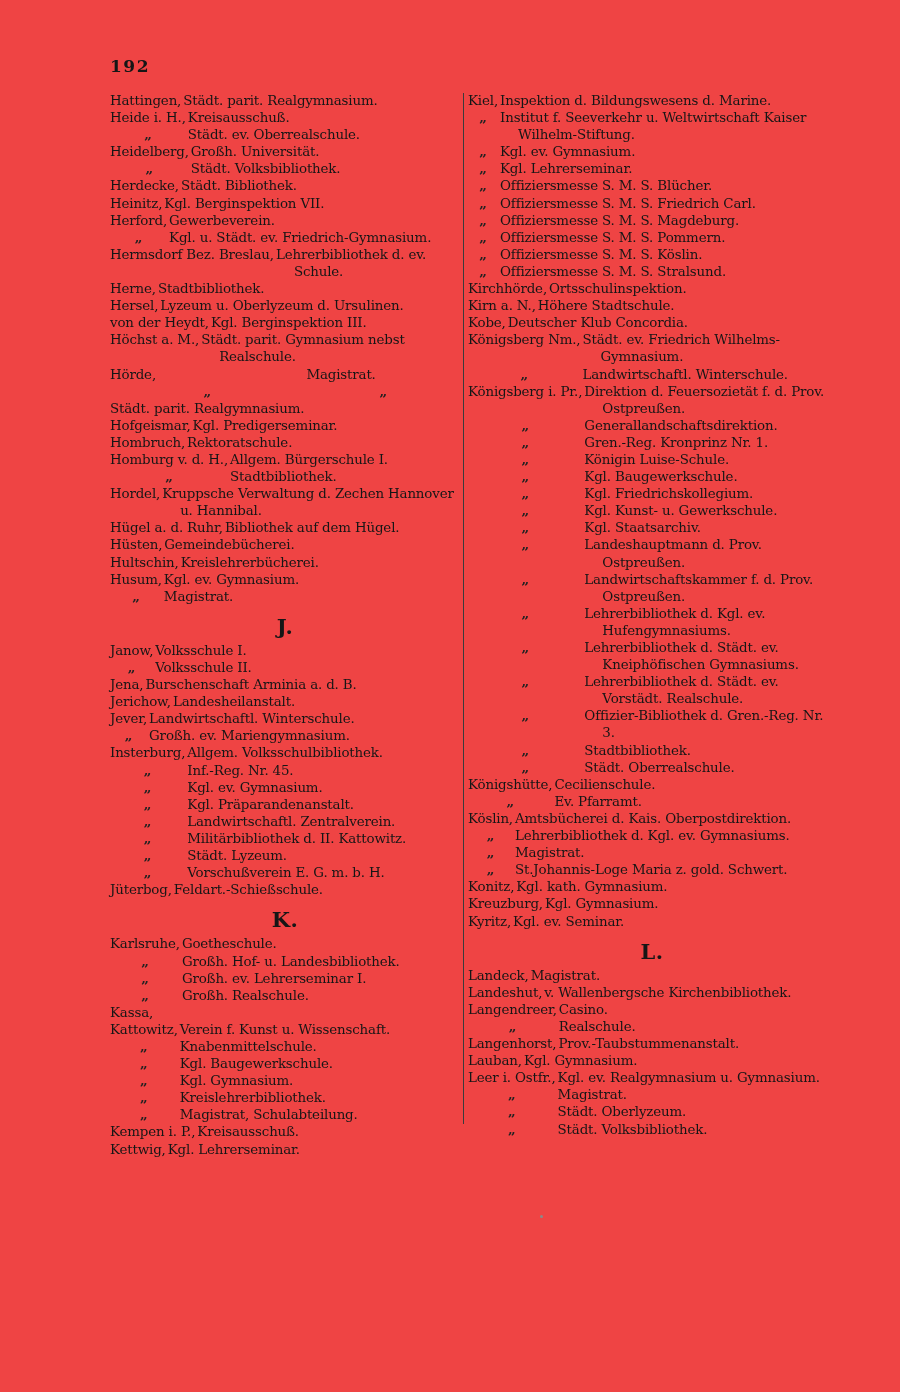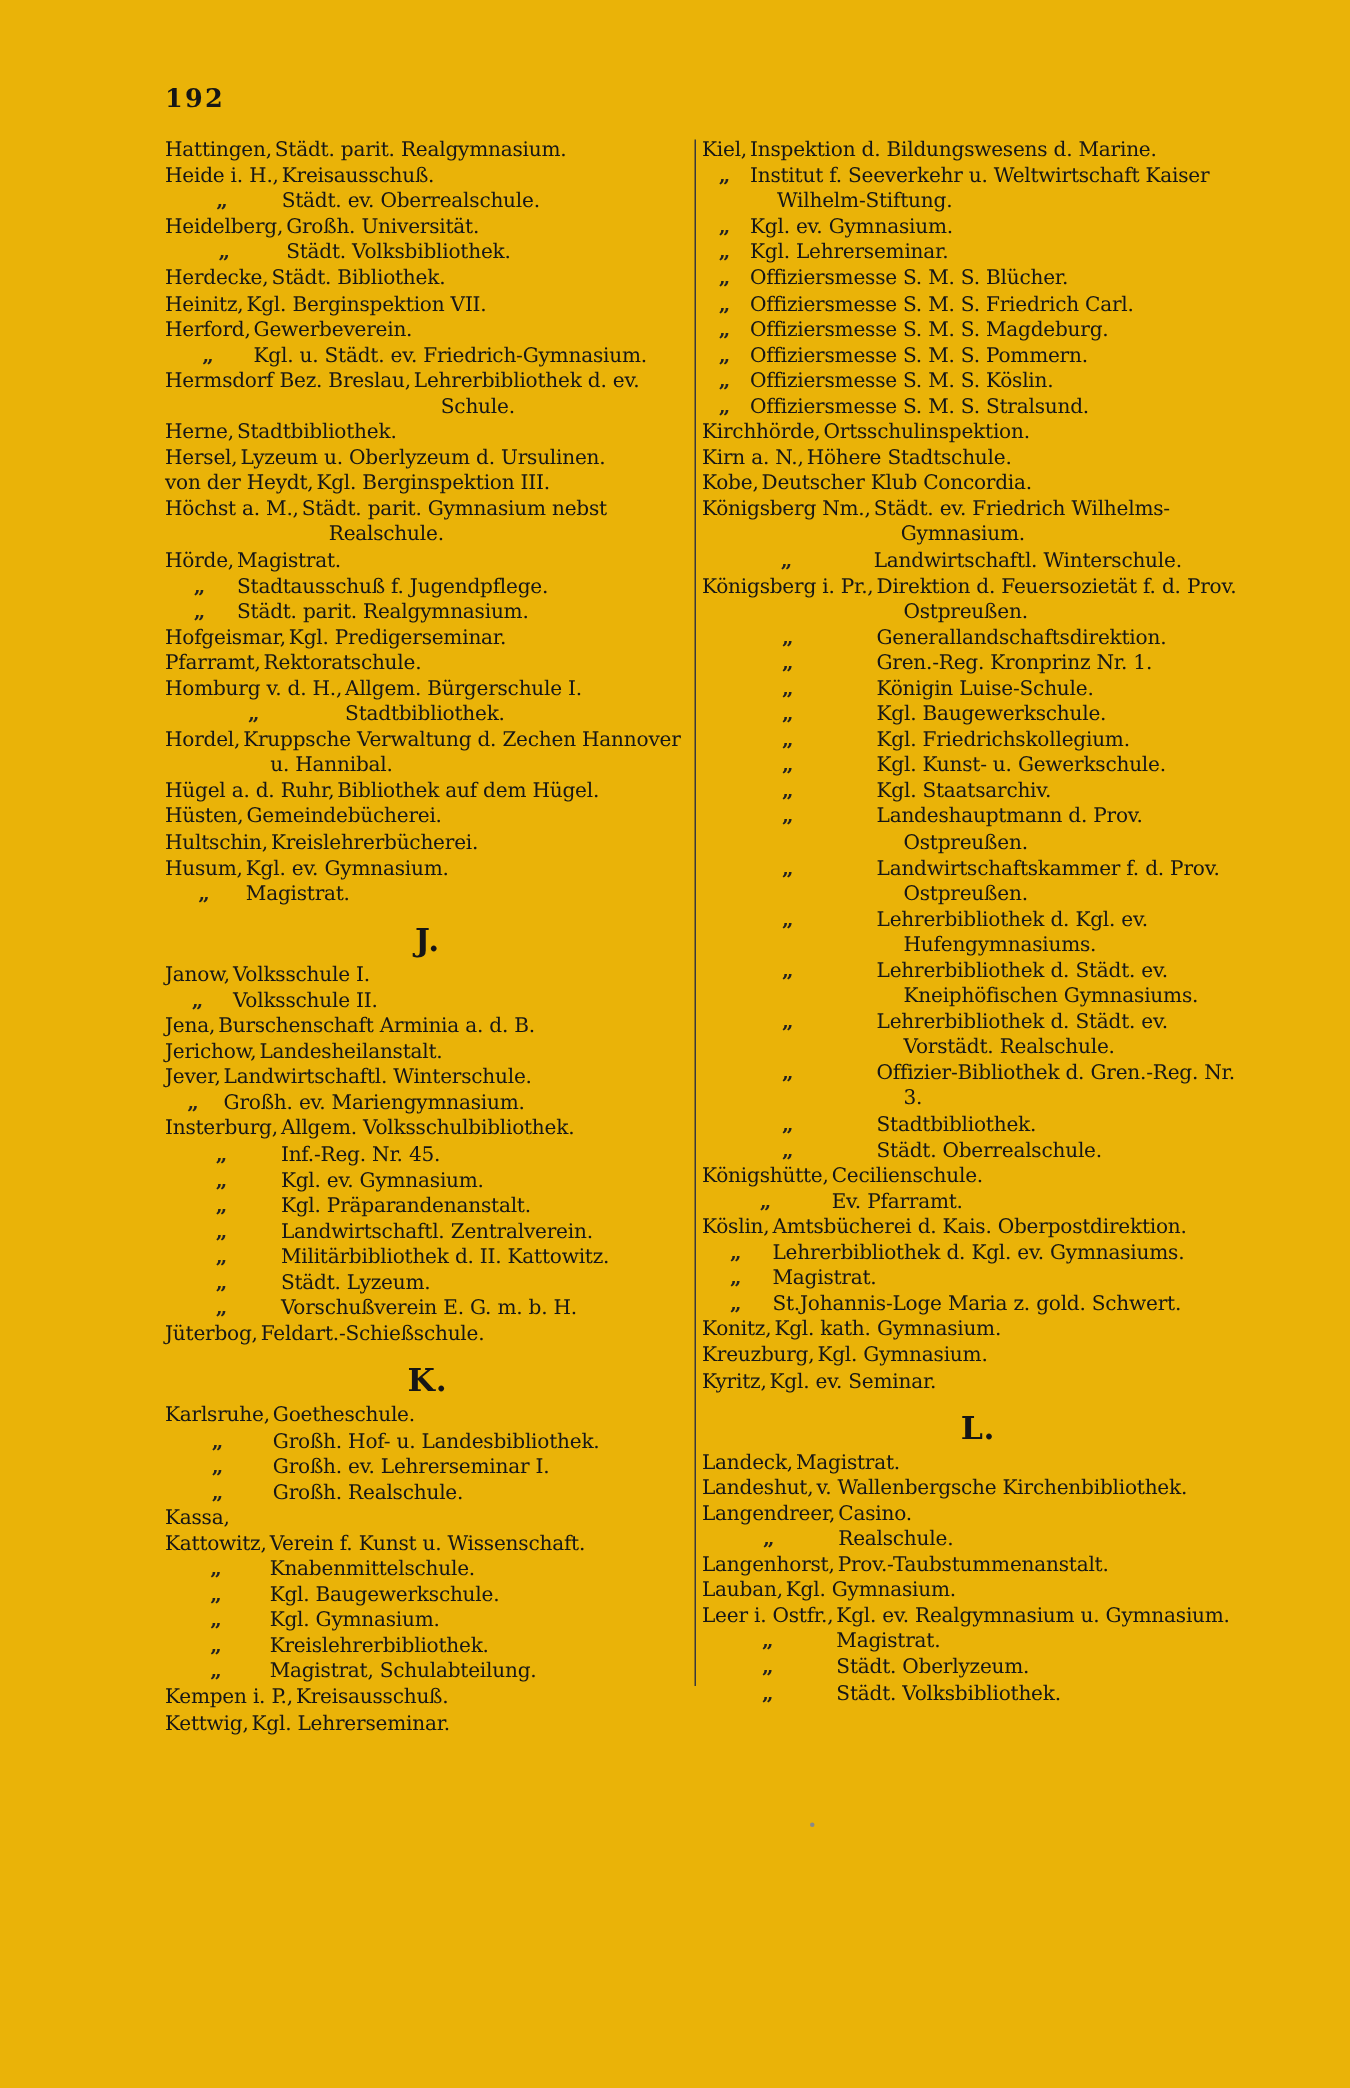--- a/index.html
+++ b/index.html
@@ -4,21 +4,21 @@
 <style>
   html, body {
     margin: 0;
     padding: 0;
     background: #fcfcfb;
   }
   .page {
     position: relative;
     width: 900px;
     height: 1392px;
-    background: #eab308;
+    background: #ef4444;
     overflow: hidden;
     font-family: "DejaVu Serif", "Liberation Serif", serif;
     color: #161616;
   }
   .page-number {
     position: absolute;
     left: 110px;
     top: 56px;
     font-size: 17px;
     font-weight: 700;
@@ -128,30 +128,29 @@
         <div class="cell inst">Kgl. Berginspektion III.</div>
       </div>
       <div class="group">
         <div class="cell lead">Höchst a. M.,</div>
         <div class="cell inst">Städt. parit. Gymnasium nebst Realschule.</div>
       </div>
       <div class="group">
         <div class="cell lead">Hörde,</div>
         <div class="cell inst">Magistrat.</div>
         <div class="cell lead ditto">„</div>
-        <div class="cell inst">Stadtausschuß f. Jugendpflege.</div>
         <div class="cell lead ditto">„</div>
         <div class="cell inst">Städt. parit. Realgymnasium.</div>
       </div>
       <div class="group">
         <div class="cell lead">Hofgeismar,</div>
         <div class="cell inst">Kgl. Predigerseminar.</div>
       </div>
       <div class="group">
-        <div class="cell lead">Pfarramt,</div>
+        <div class="cell lead">Hombruch,</div>
         <div class="cell inst">Rektoratschule.</div>
       </div>
       <div class="group">
         <div class="cell lead">Homburg v. d. H.,</div>
         <div class="cell inst">Allgem. Bürgerschule I.</div>
         <div class="cell lead ditto">„</div>
         <div class="cell inst">Stadtbibliothek.</div>
       </div>
       <div class="group">
         <div class="cell lead">Hordel,</div>

